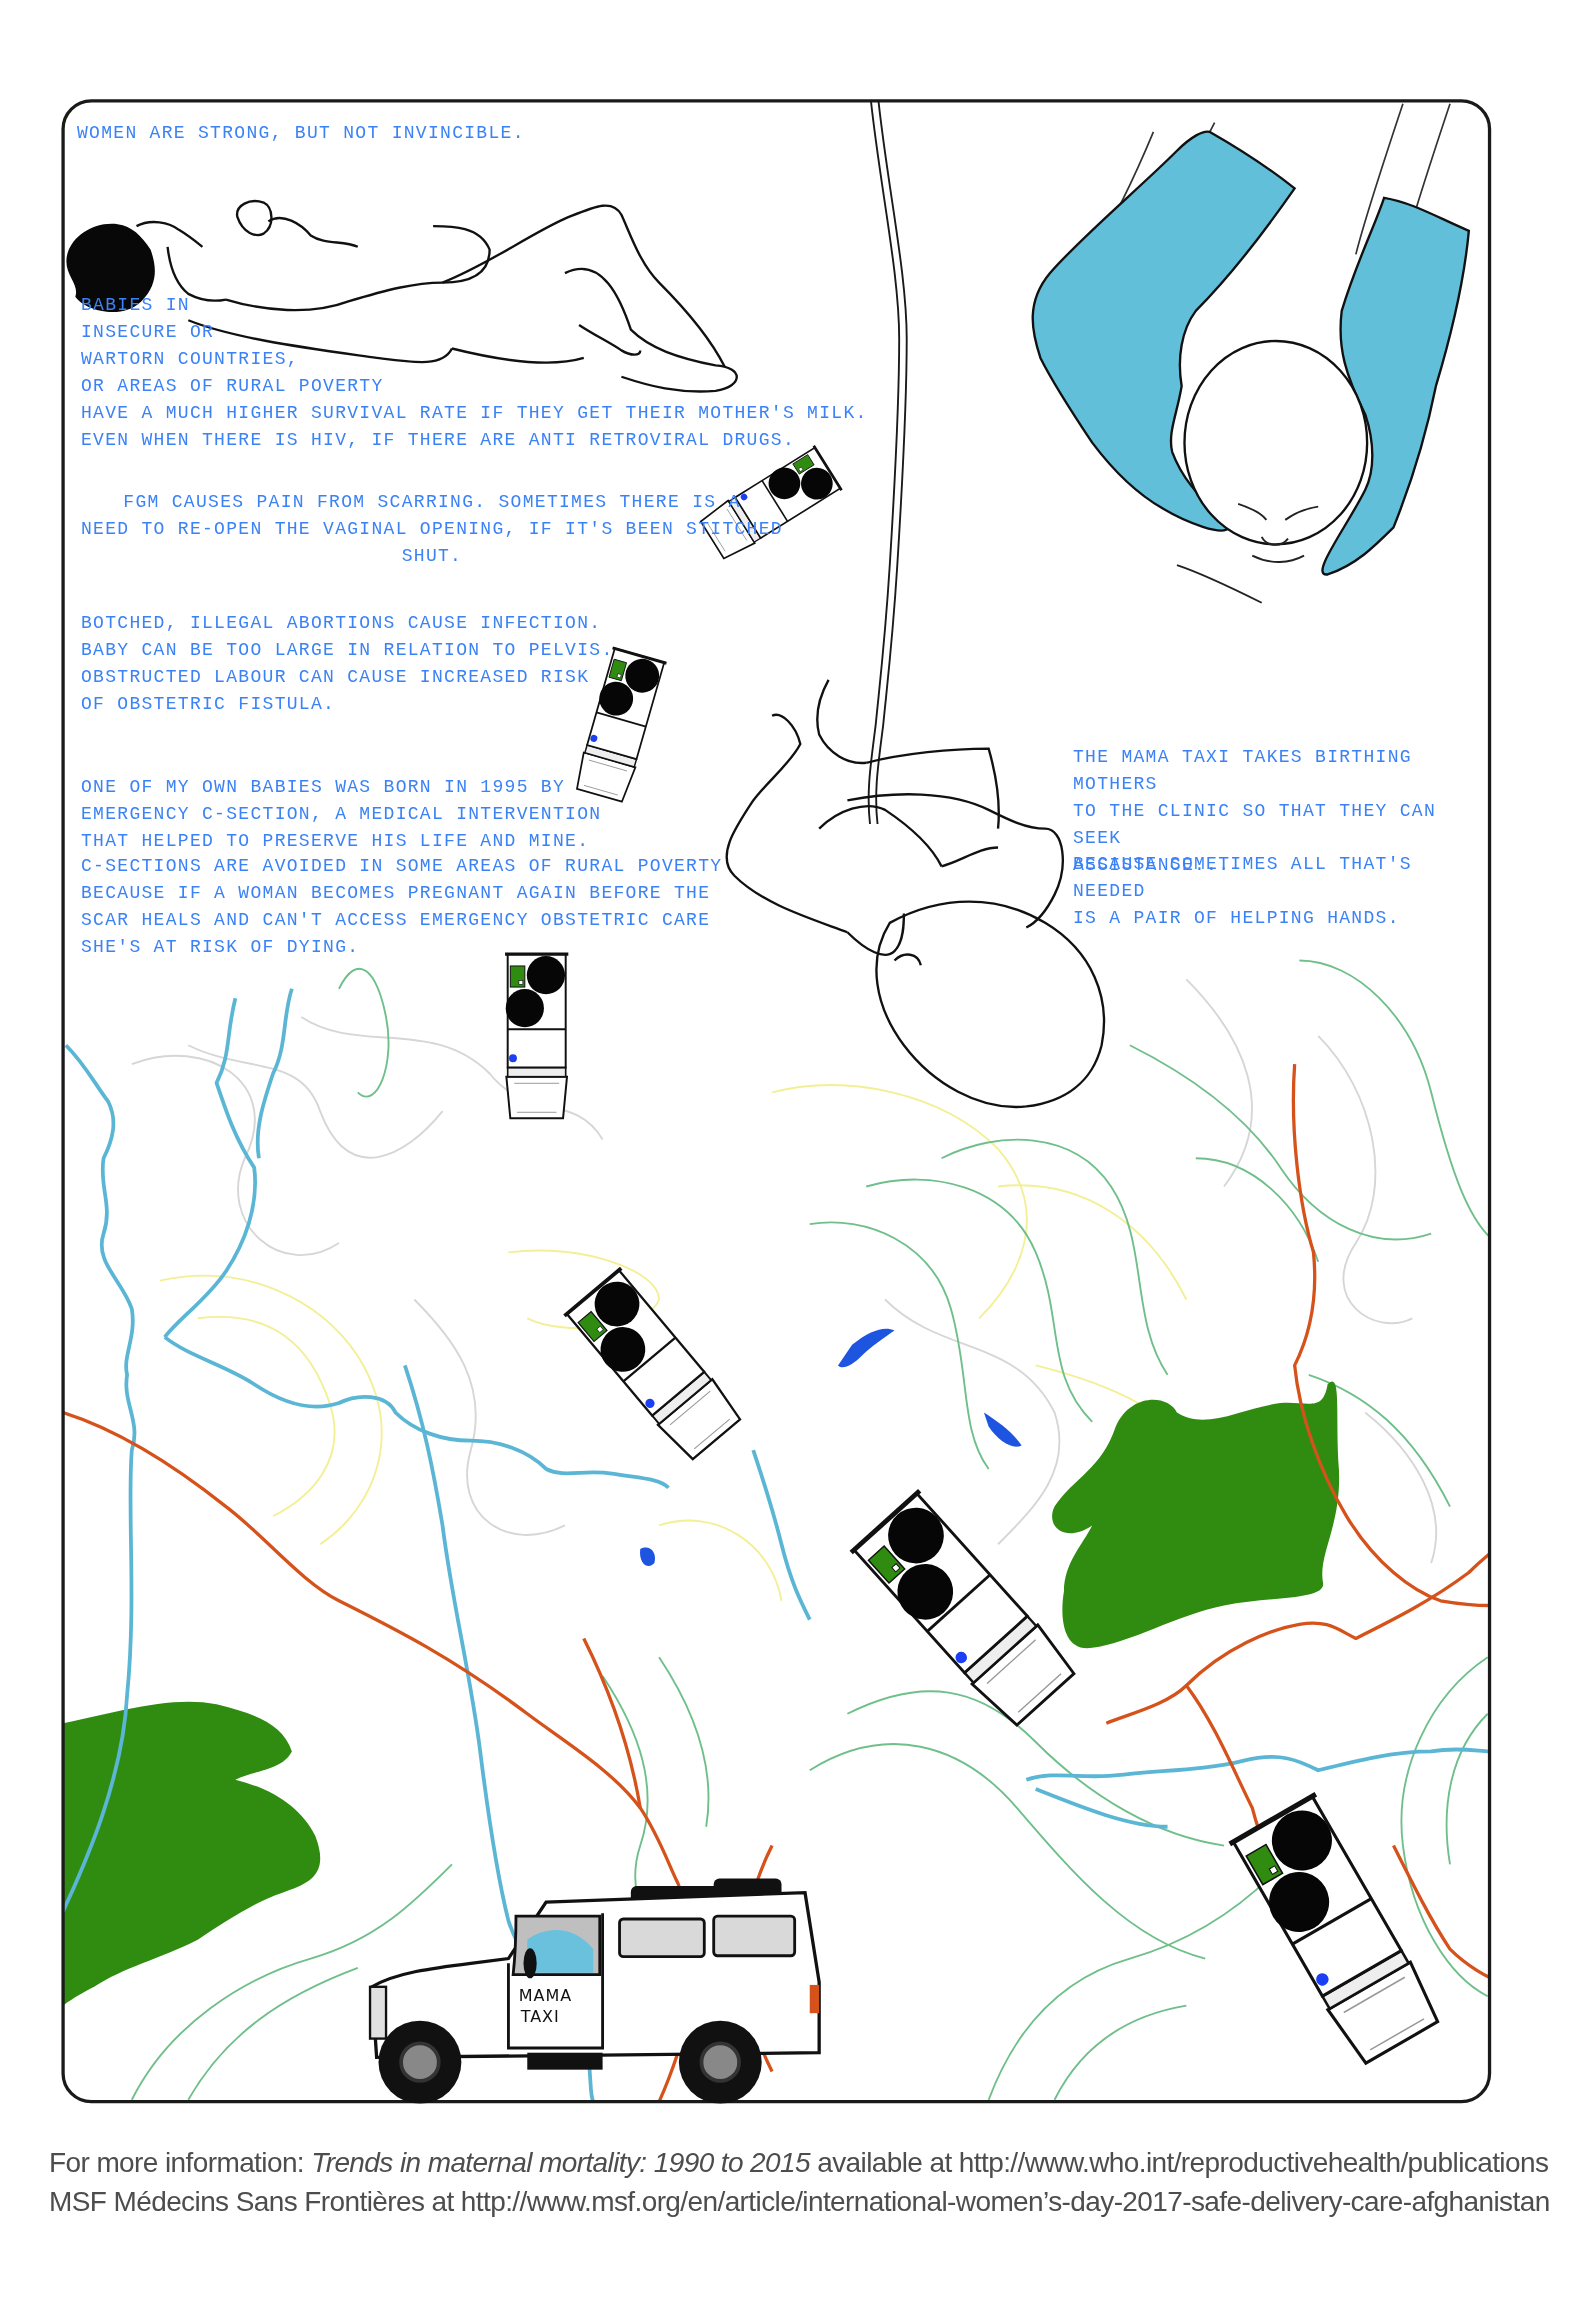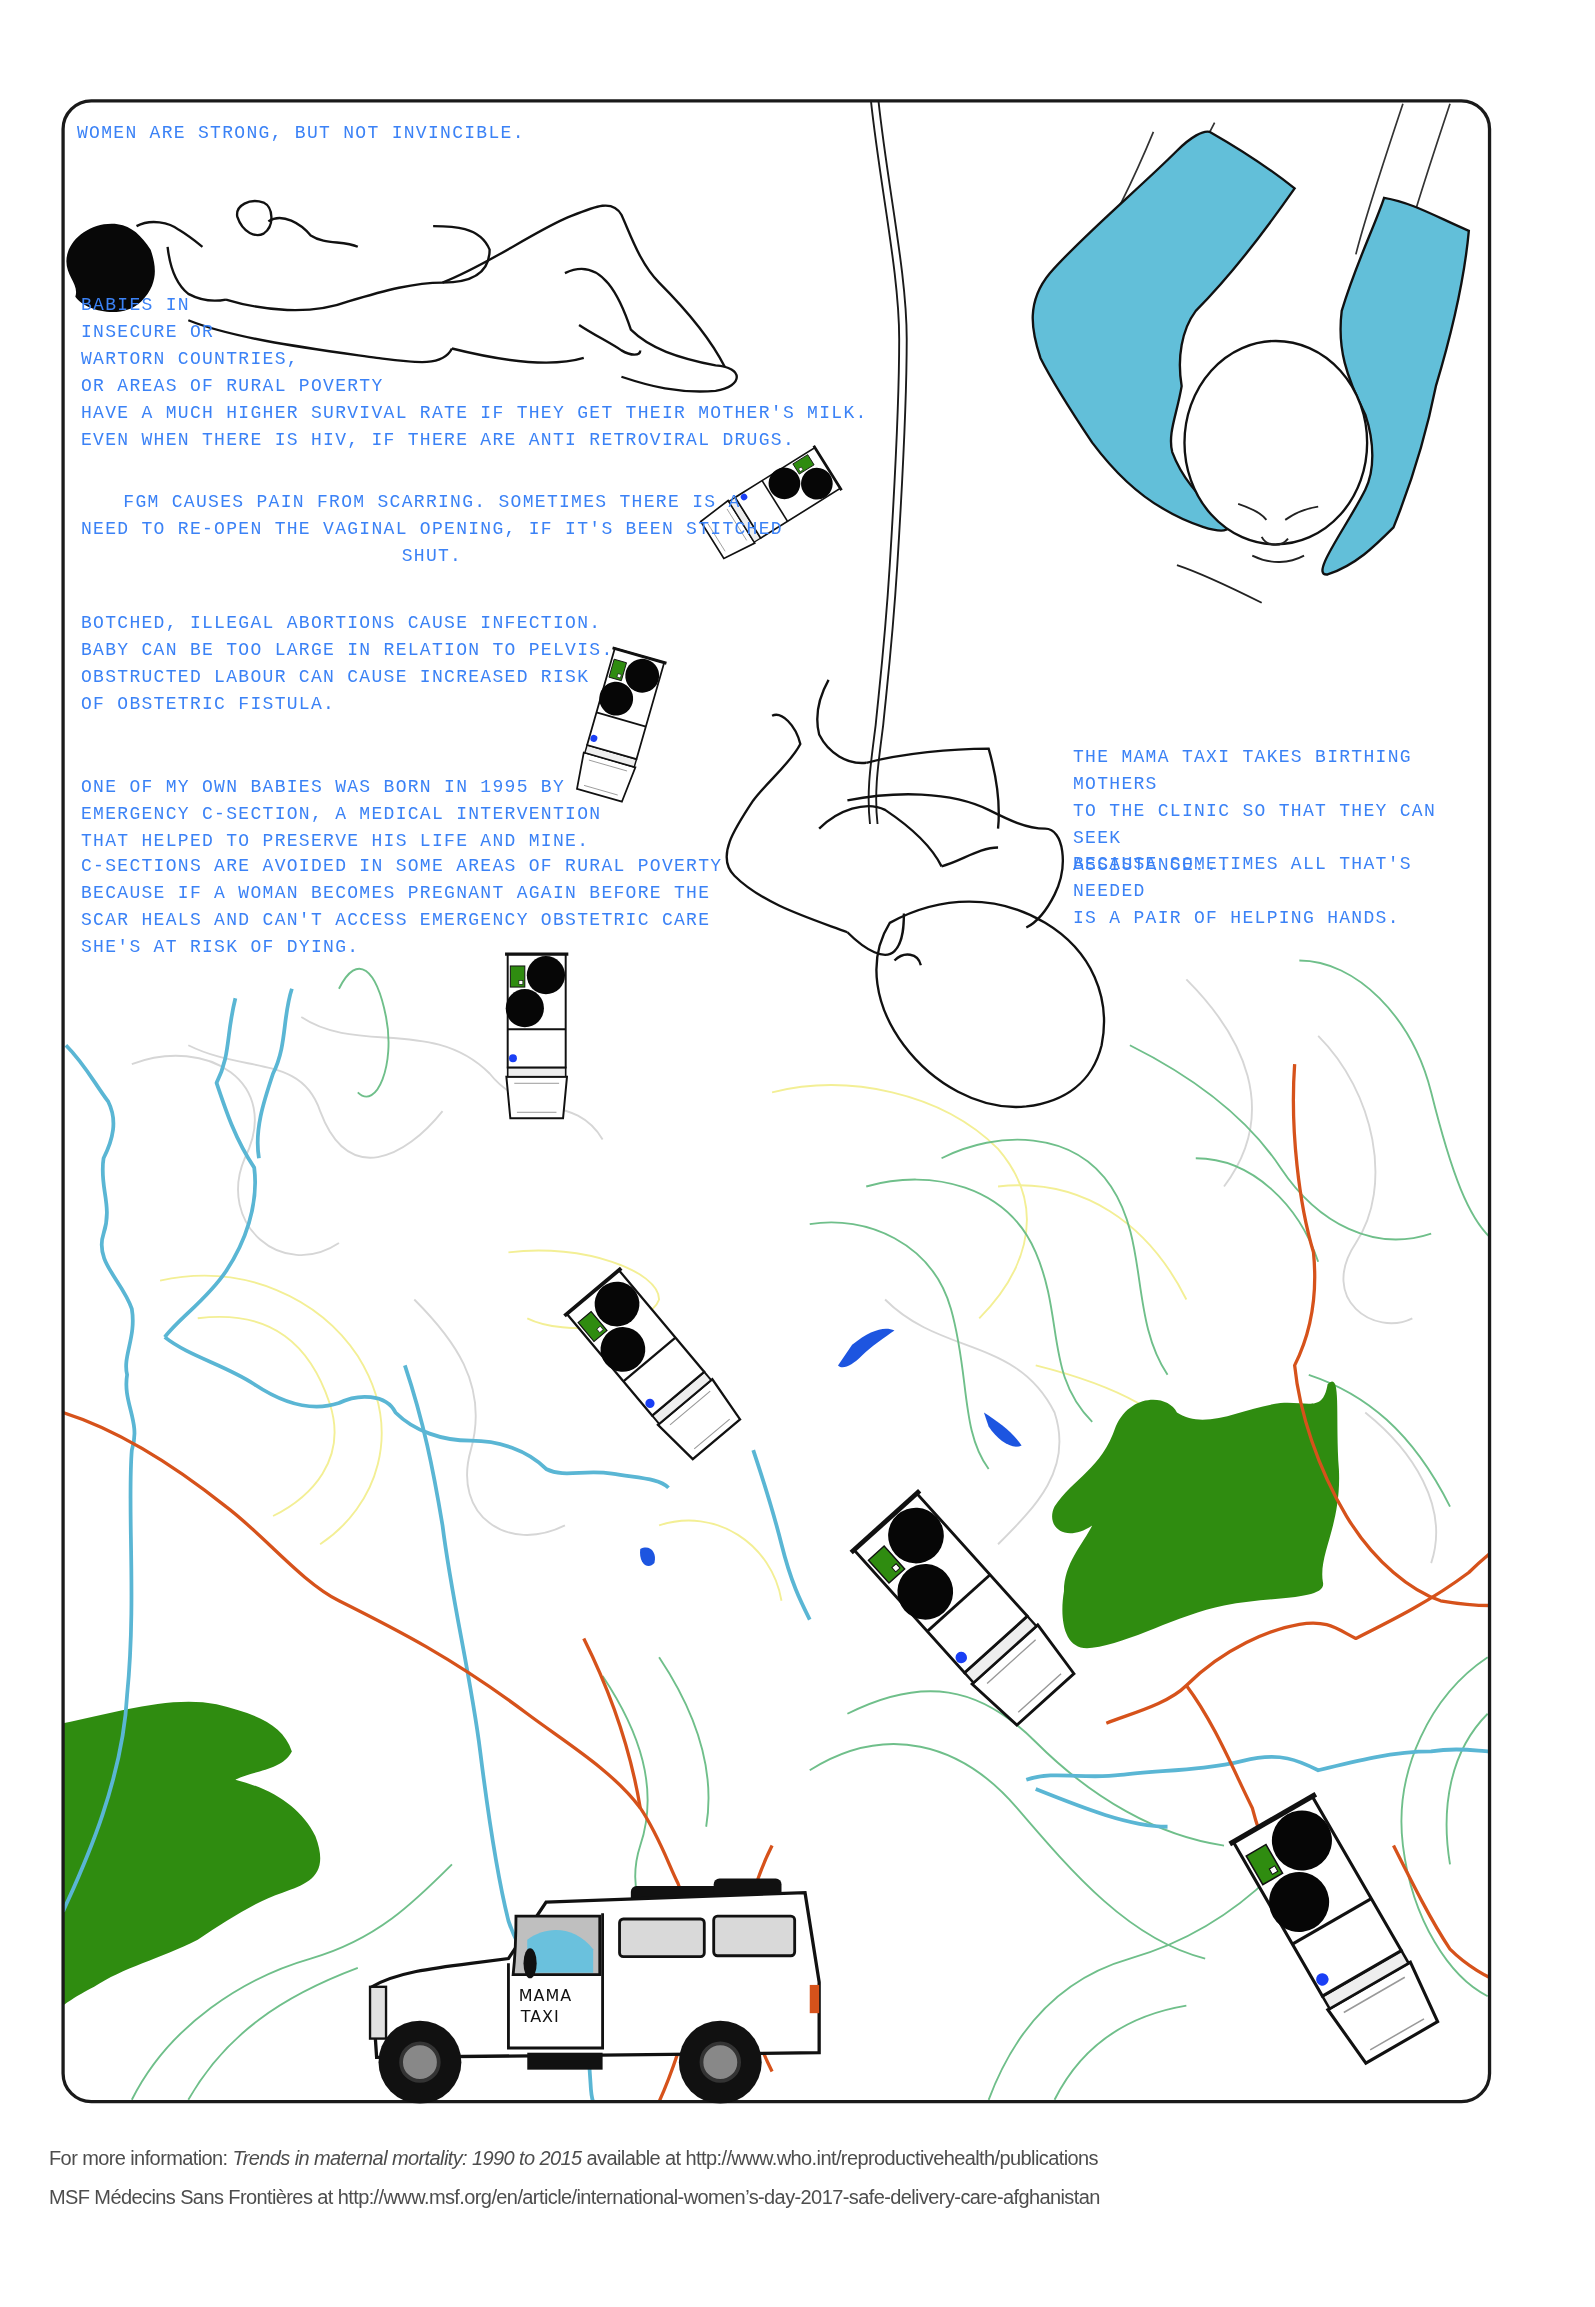--- a/index.html
+++ b/index.html
@@ -4,21 +4,21 @@
 <style>
   html, body { margin: 0; padding: 0; background: #ffffff; }
   body { width: 1595px; height: 2308px; position: relative; overflow: hidden;
          font-family: "DejaVu Sans", sans-serif; }
   #art { position: absolute; left: 0; top: 0; width: 1595px; height: 2308px; }
   .hand { font-family: Liberation Mono, monospace; text-transform: uppercase;
           color: #3b82f6; font-size: 18px; letter-spacing: 1.3px; line-height: 27px;
           font-weight: 300; position: absolute; margin: 0; white-space: pre-line; }
   .hand-right { text-align: left; }
   .footer { position: absolute; left: 49px; font-family: "Liberation Sans", sans-serif;
-            font-size: 20px; color: #4d4d4d; letter-spacing: -0.6px; white-space: nowrap; }
+            font-size: 28px; color: #4d4d4d; letter-spacing: -0.6px; white-space: nowrap; }
   .footer i { font-style: italic; }
 </style>
 </head>
 <body>
 
 <svg id="art" viewBox="0 0 1694 2451" xmlns="http://www.w3.org/2000/svg">
   <defs>
     <clipPath id="frameClip">
         <rect x="67" y="107" width="1515" height="2125" rx="30"></rect>
       </clipPath>

